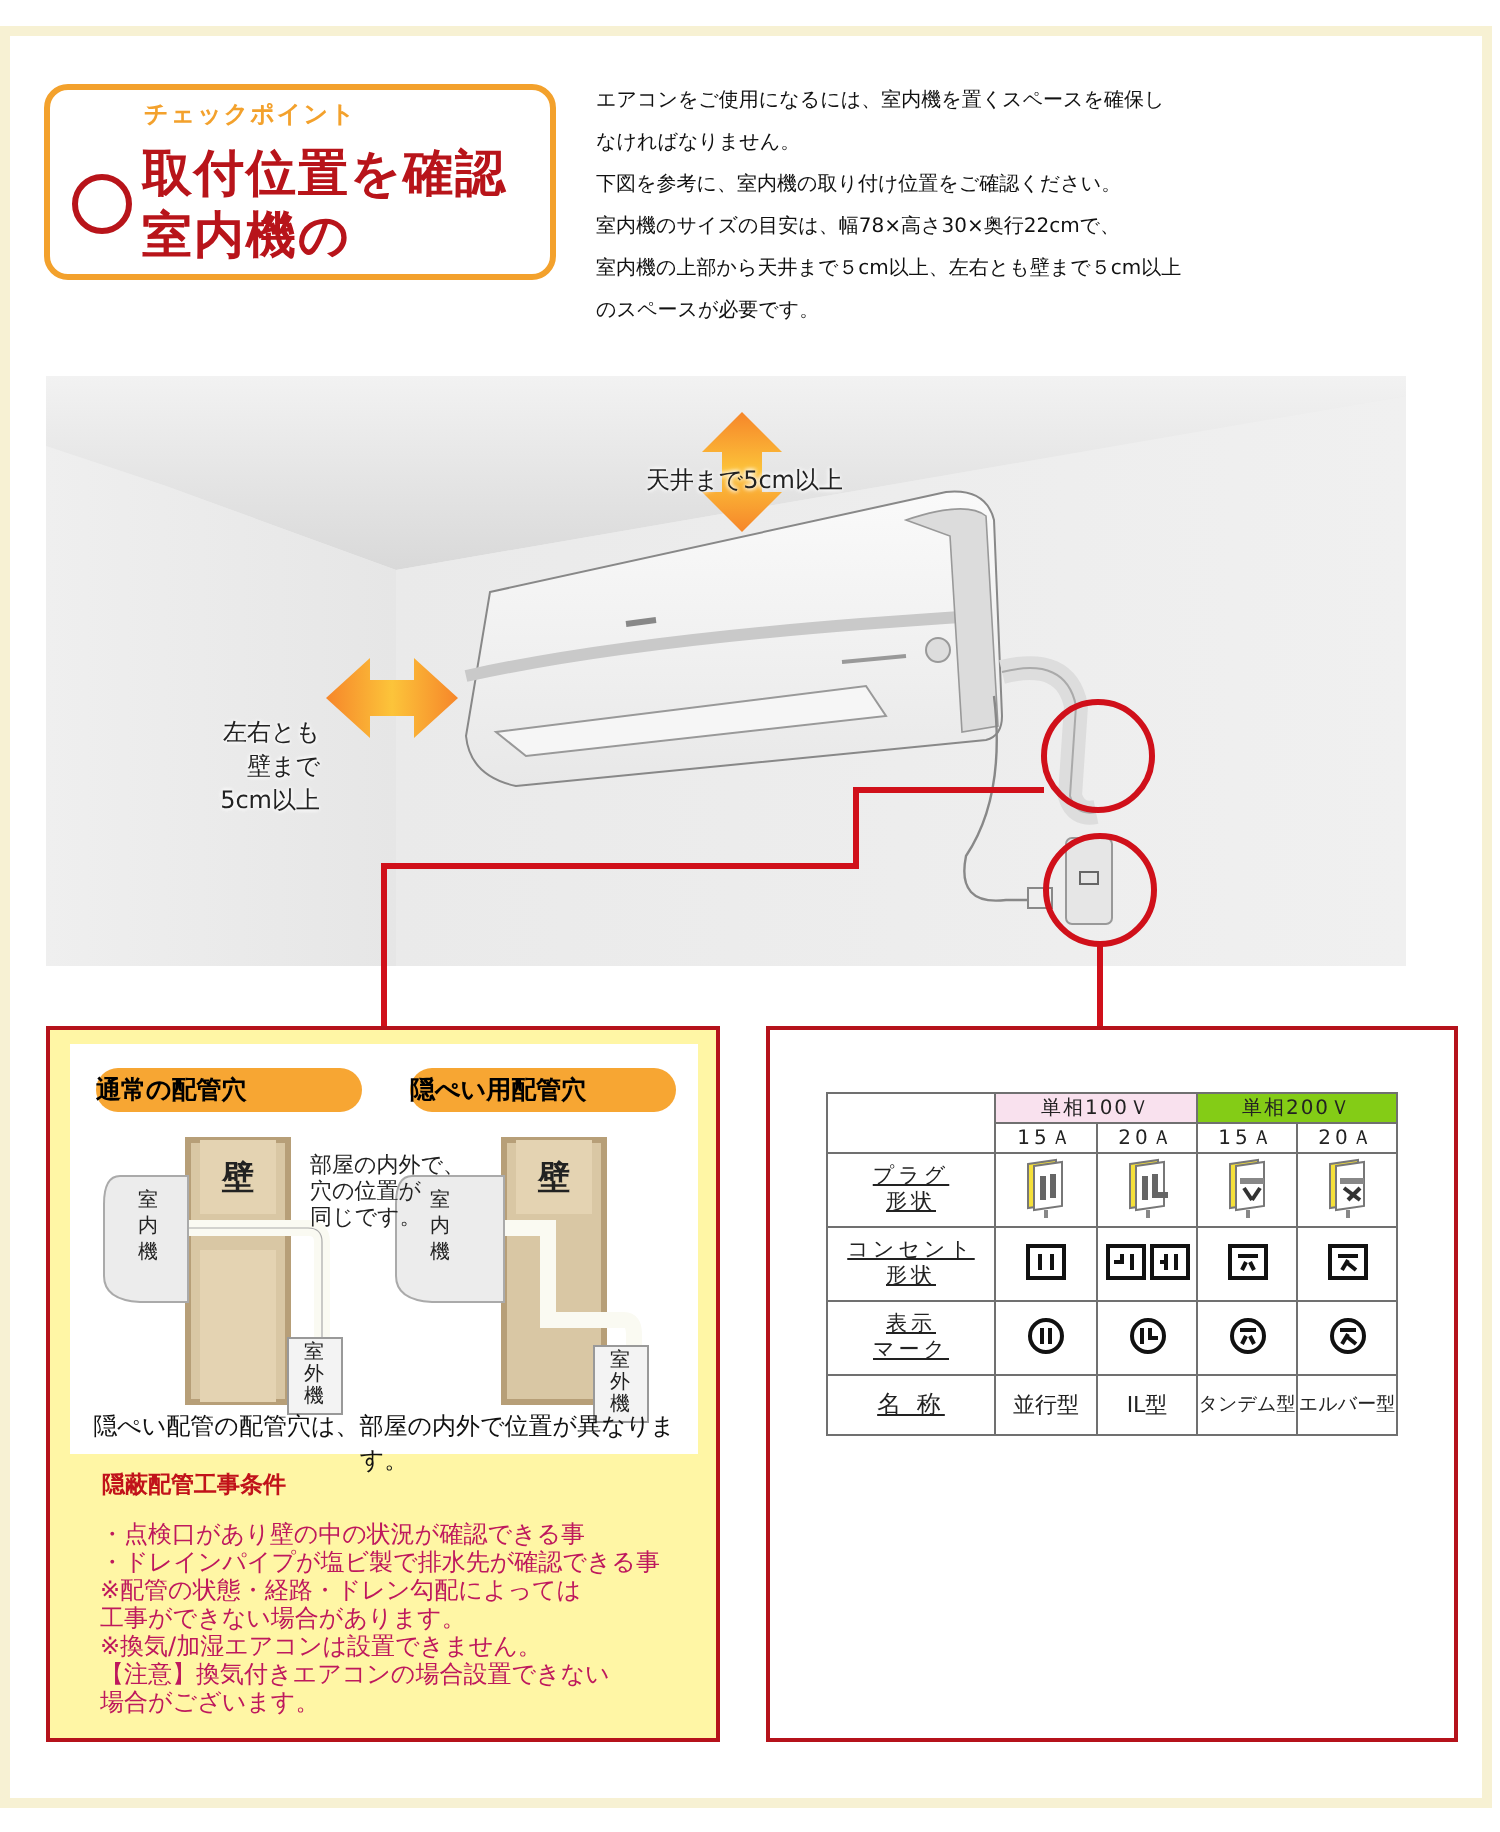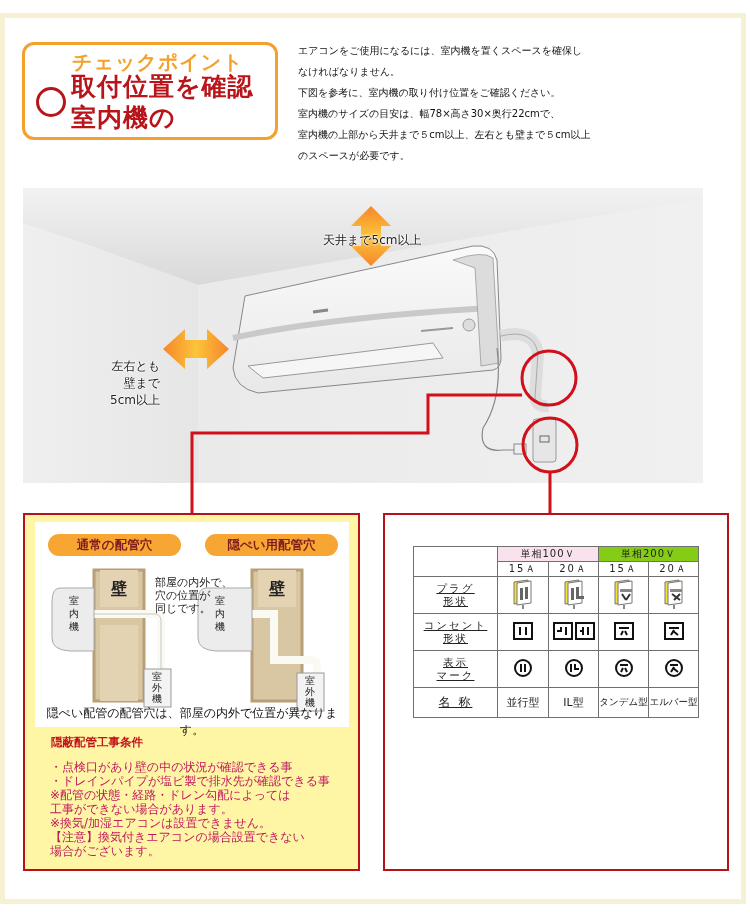--- a/index.html
+++ b/index.html
@@ -10,21 +10,21 @@
     position: absolute; left: 0; top: 13px; width: 746px; height: 891px;
     border: 5px solid #f7f1d3; background: #fff;
   }
 
   
   .badge {
     position: absolute; left: 22px; top: 42px; width: 256px; height: 98px;
     border: 3px solid #f3a12c; border-radius: 12px; background: #fff;
   }
   .badge .sub {
-    position: absolute; left: 47px; top: 4px; font-size: 20px; font-weight: bold;
+    position: absolute; left: 47px; top: 4px; font-size: 12px; font-weight: bold;
     color: #f3a12c; letter-spacing: 1px; white-space: nowrap;
   }
   .badge .num {
     position: absolute; left: 11px; top: 42px; width: 30px; height: 30px;
     border: 3px solid #b8141a; border-radius: 50%; color: #b8141a;
     font-size: 19px; font-weight: bold; text-align: center; line-height: 24px;
   }
   .badge .title {
     position: absolute; left: 46px; top: 26px; font-size: 25px; font-weight: bold;
     color: #b8141a; line-height: 31px; white-space: nowrap; letter-spacing: 1px;
@@ -45,21 +45,21 @@
   
   .box-left {
     position: absolute; left: 23px; top: 513px; width: 337px; height: 358px;
     border: 2px solid #b5121b; background: #fff6a5;
   }
   .box-left .panel {
     position: absolute; left: 10px; top: 7px; width: 314px; height: 205px; background: #fff;
   }
   .pill {
     position: absolute; top: 12px; height: 22px; border-radius: 11px; background: #f7a633;
-    font-size: 12.5px; font-weight: bold; color: #7f1d1d; text-align: center; line-height: 22px;
+    font-size: 12.5px; font-weight: bold; color: #000000; text-align: left; line-height: 22px;
   }
   .panel-note {
     position: absolute; left: 0; top: 183px; width: 314px; text-align: center;
     font-size: 12px; color: #111;
   }
   .same-note {
     position: absolute; left: 120px; top: 54px; font-size: 11px; color: #222;
     white-space: pre-line; line-height: 13px;
   }
   .cond-title {

